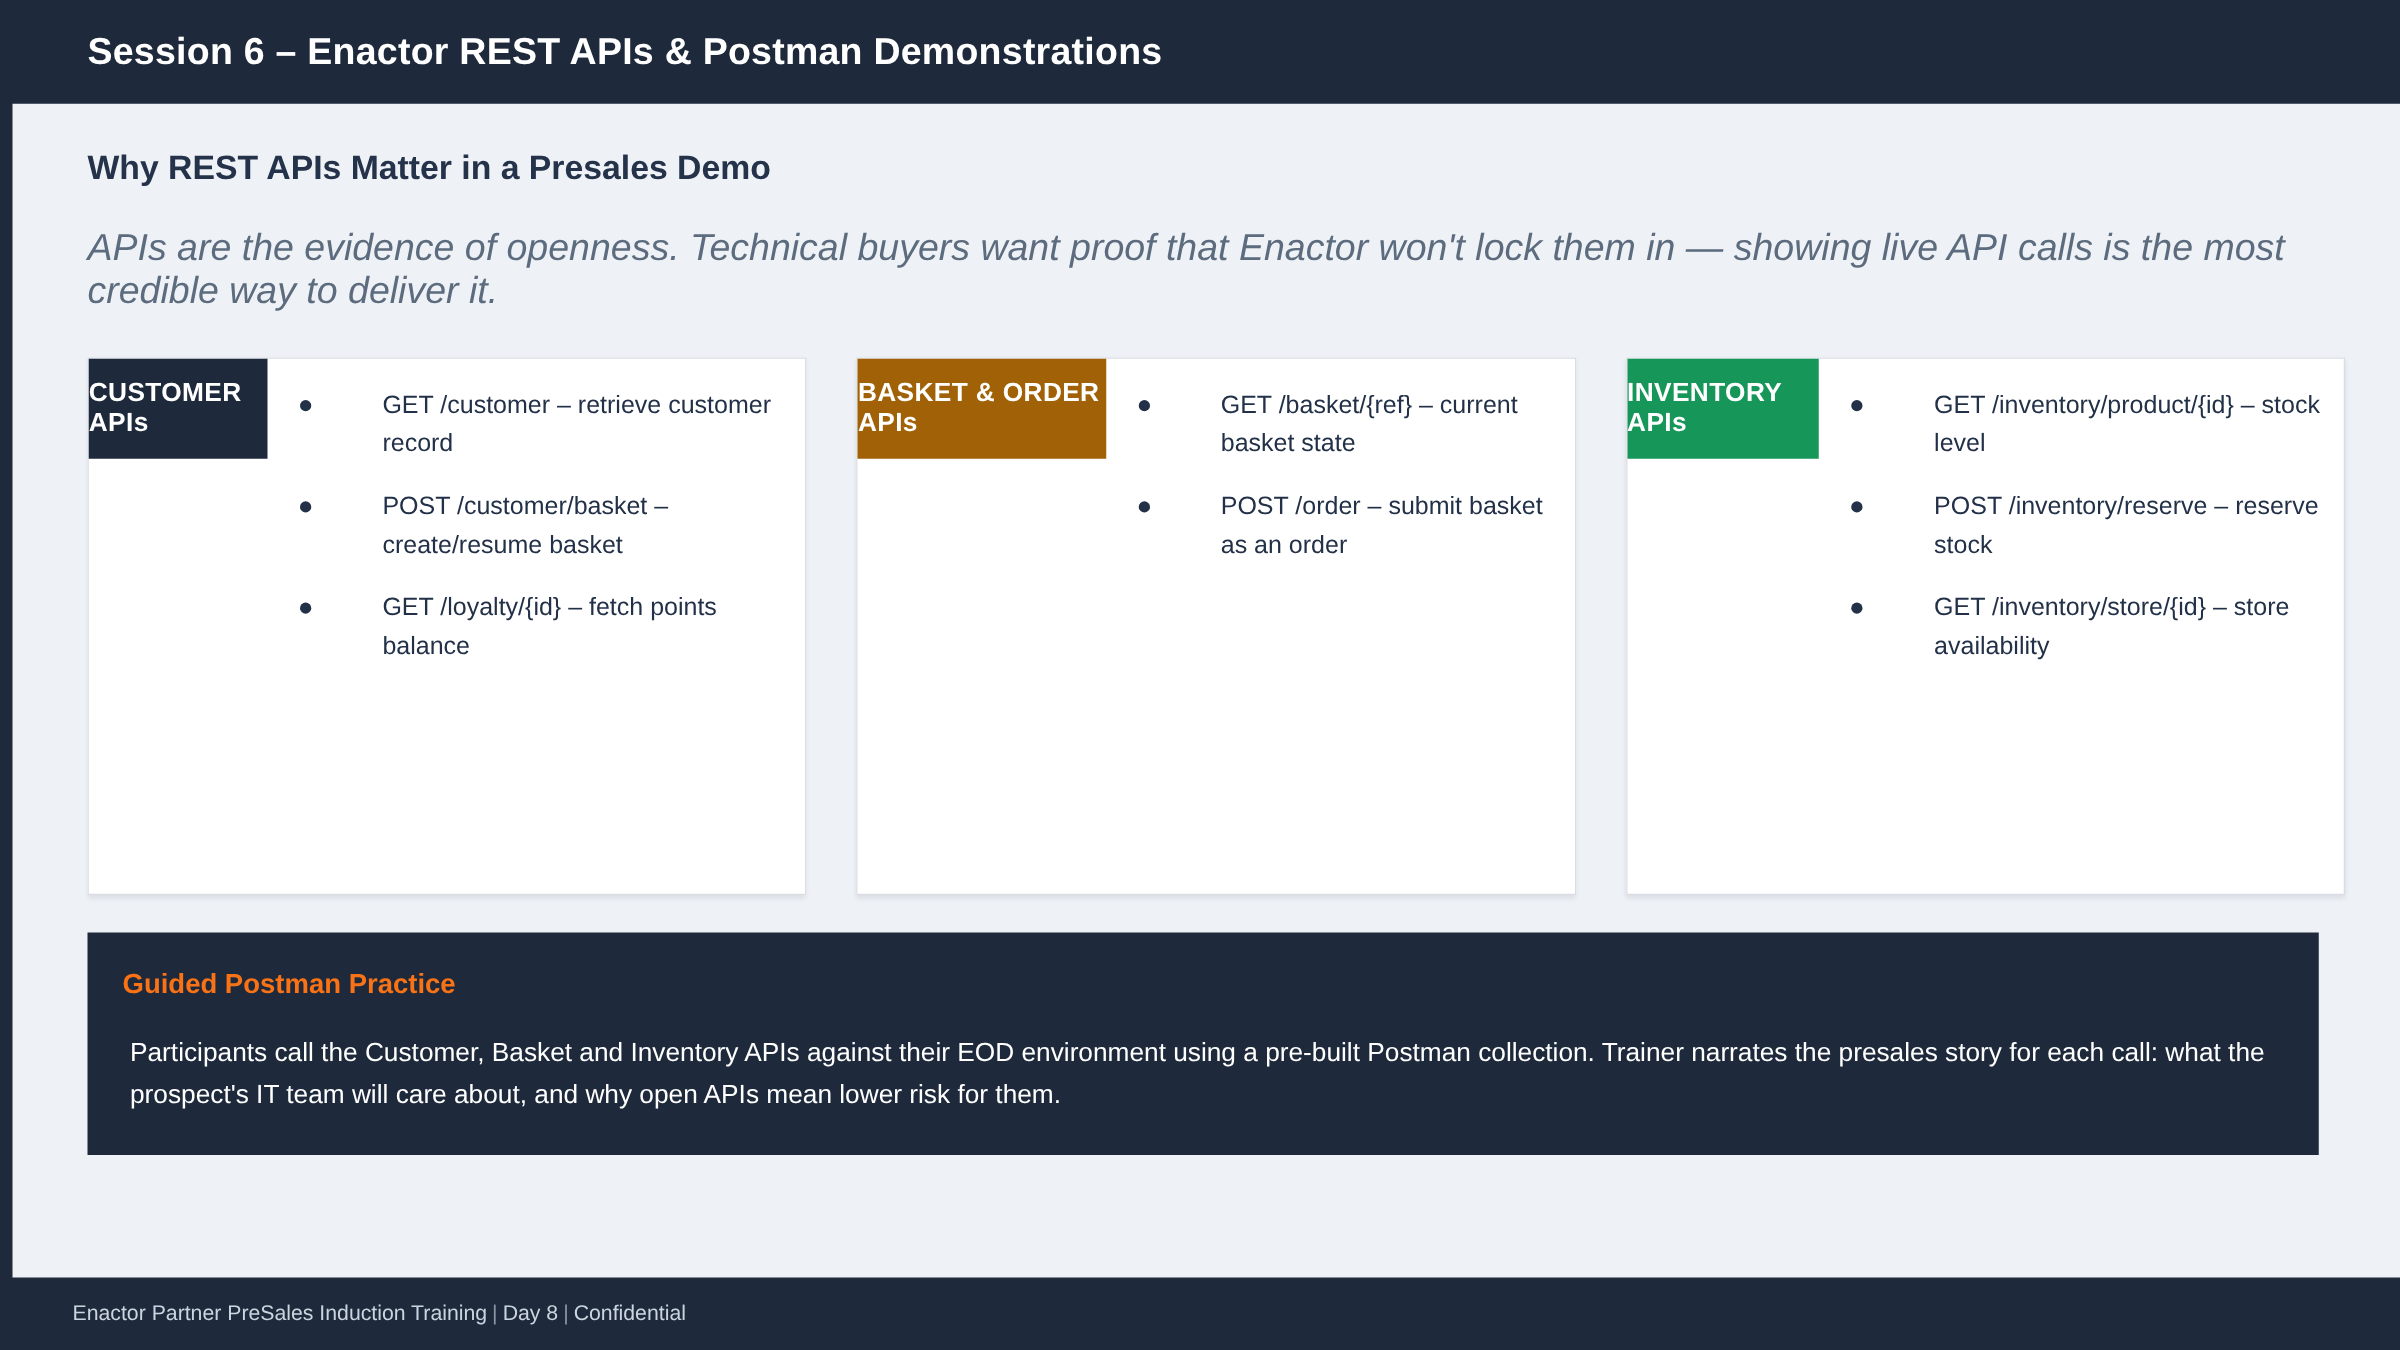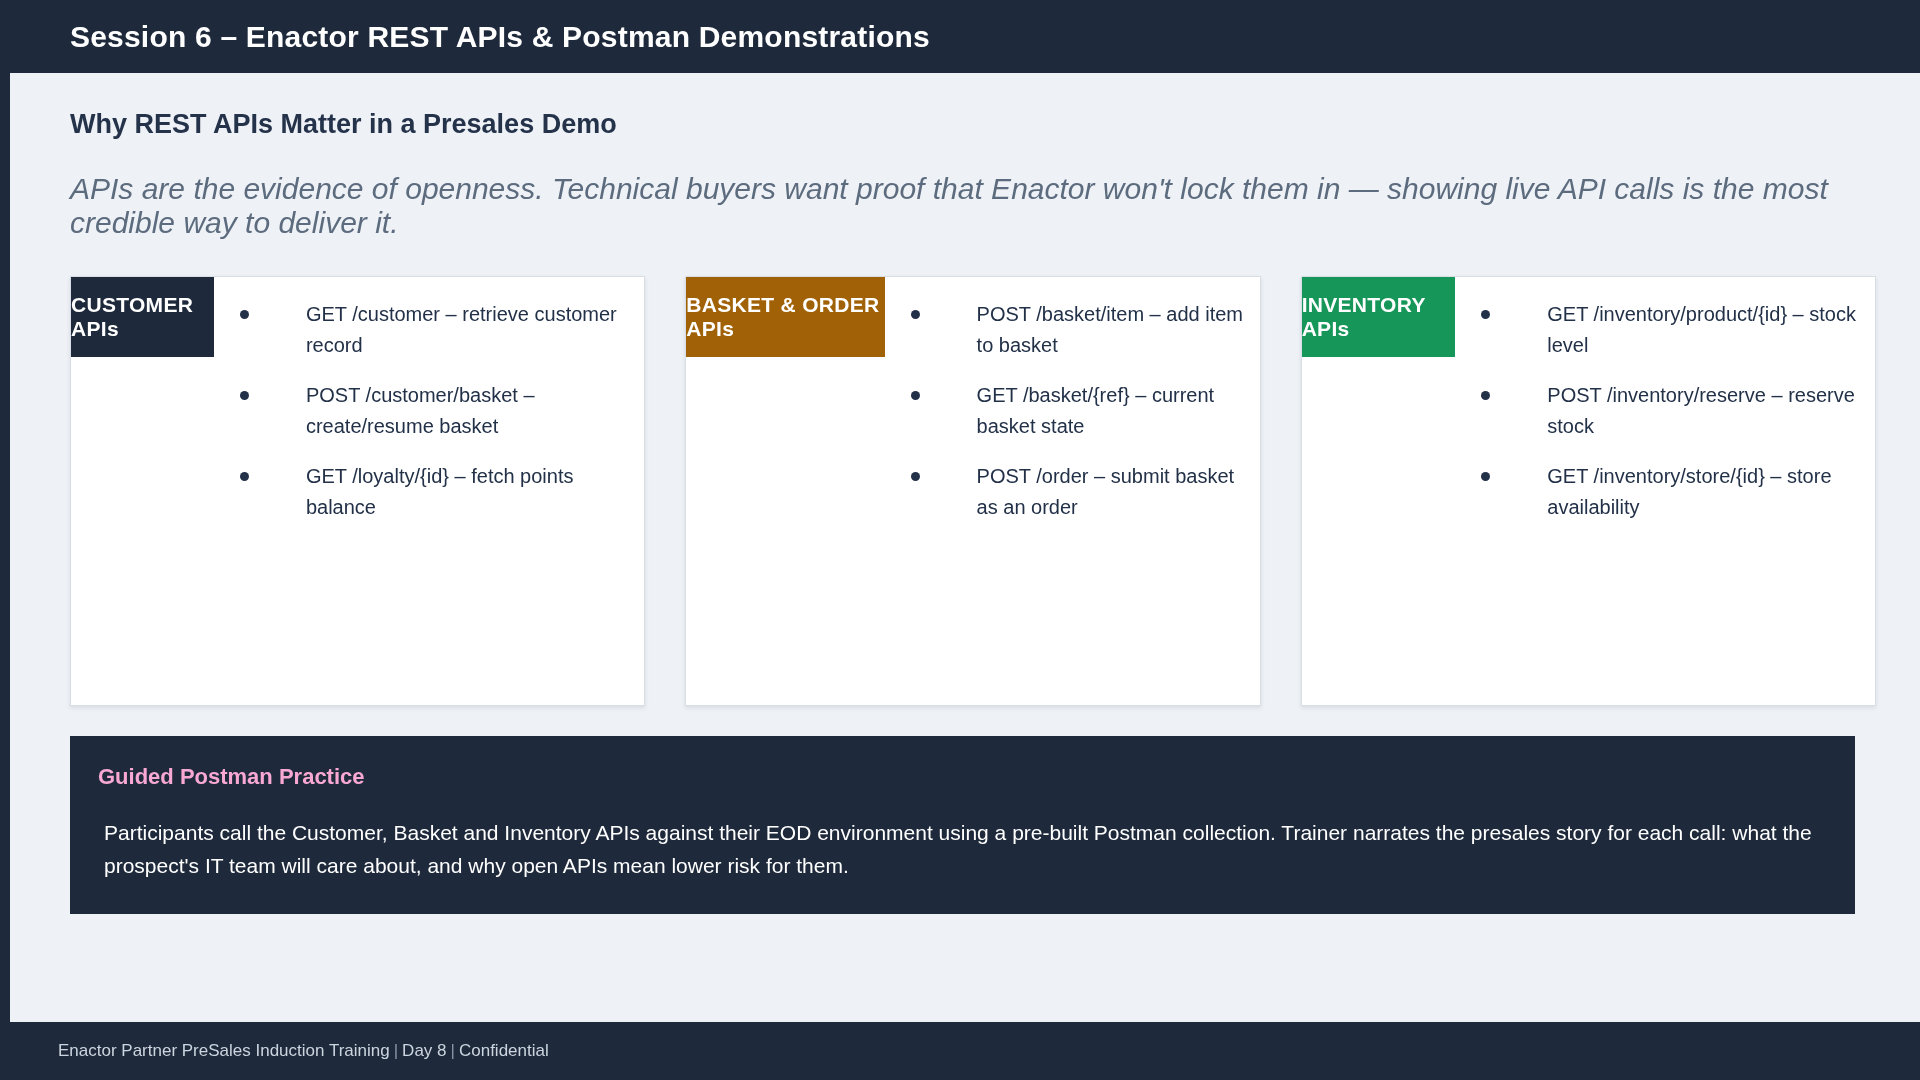--- a/index.html
+++ b/index.html
@@ -16,21 +16,21 @@
   
   .edge-strip {
     position: absolute; left: 0; top: 0;
     width: 10px; height: 100%;
     background: #1e2a3b;
   }
 
   
   .titlebar {
     position: relative;
-    height: 73px;
+    height: 83px;
     background: #1e2a3b;
     display: flex;
     align-items: center;
     padding-left: 70px;
   }
   .titlebar h1 {
     margin: 0;
     color: #ffffff;
     font-size: 30px;
     font-weight: 700;
@@ -168,42 +168,41 @@
           <li>POST /customer/basket – create/resume basket</li>
           <li>GET /loyalty/{id} – fetch points balance</li>
         </ul>
       </div>
     </section>
 
     <section class="card">
       <div class="card-header" style="background: #a16207;">BASKET &amp; ORDER APIs</div>
       <div class="card-body">
         <ul>
-          <li>POST /basket/item – add item to basket</li>
           <li>GET /basket/{ref} – current basket state</li>
           <li>POST /order – submit basket as an order</li>
         </ul>
       </div>
     </section>
 
     <section class="card">
       <div class="card-header" style="background: rgb(22, 150, 88);">INVENTORY APIs</div>
       <div class="card-body">
         <ul>
           <li>GET /inventory/product/{id} – stock level</li>
           <li>POST /inventory/reserve – reserve stock</li>
           <li>GET /inventory/store/{id} – store availability</li>
         </ul>
       </div>
     </section>
 
   </div>
 
   <section class="practice-panel">
-    <h3 class="practice-title" style="color: #f9a8d4;">Guided Postman Practice</h3>
+    <h3 class="practice-title" style="color: #f97316;">Guided Postman Practice</h3>
     <p class="practice-body">Participants call the Customer, Basket and Inventory APIs against their EOD environment using a pre-built Postman collection. Trainer narrates the presales story for each call: what the prospect's IT team will care about, and why open APIs mean lower risk for them.</p>
   </section>
 
 </main>
 
 <footer class="footer">
   <span>Enactor Partner PreSales Induction Training</span>
   <span class="sep">|</span>
   <span>Day 8</span>
   <span class="sep">|</span>

